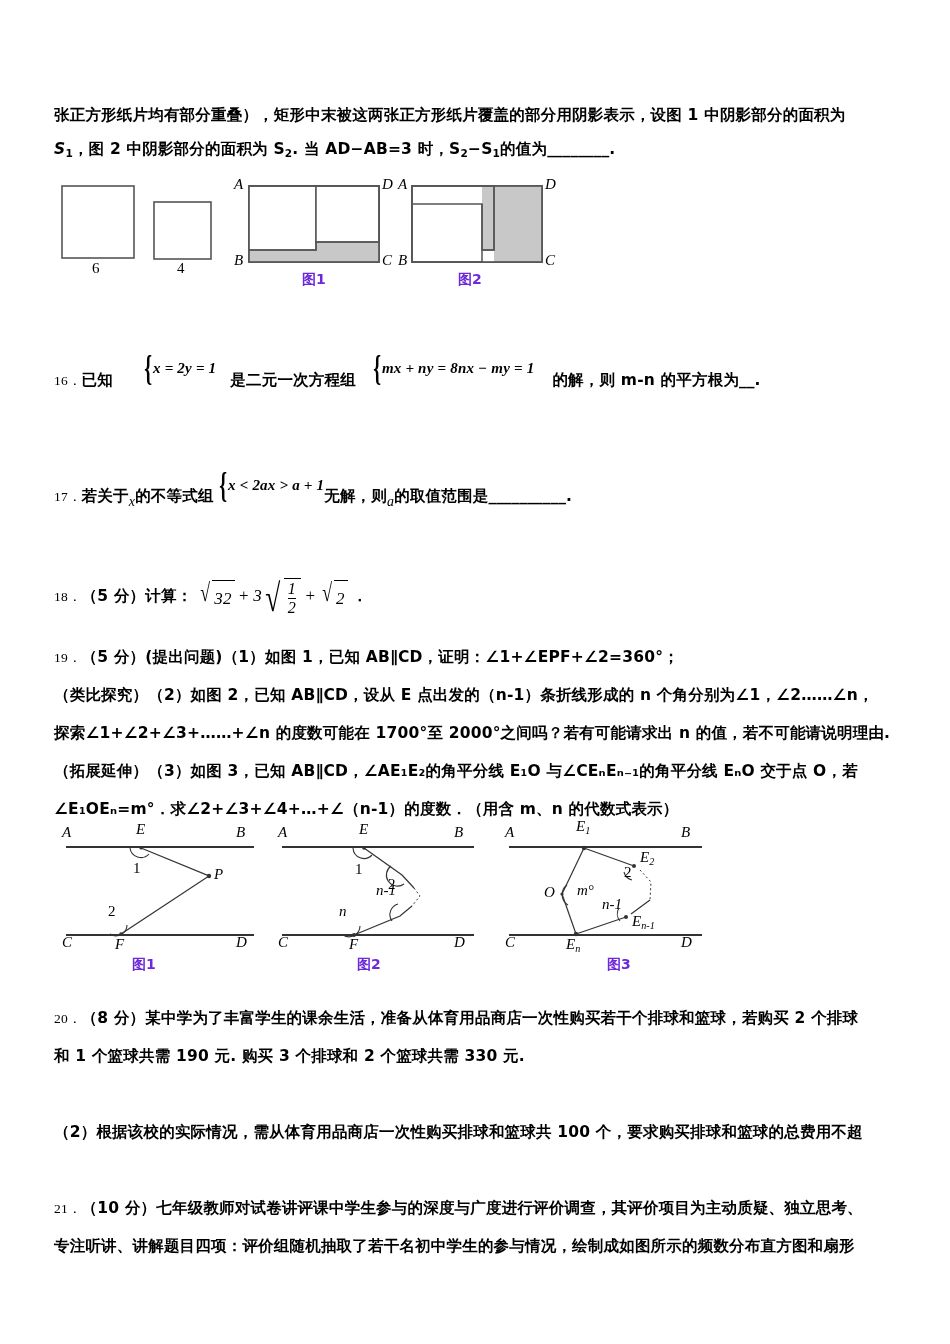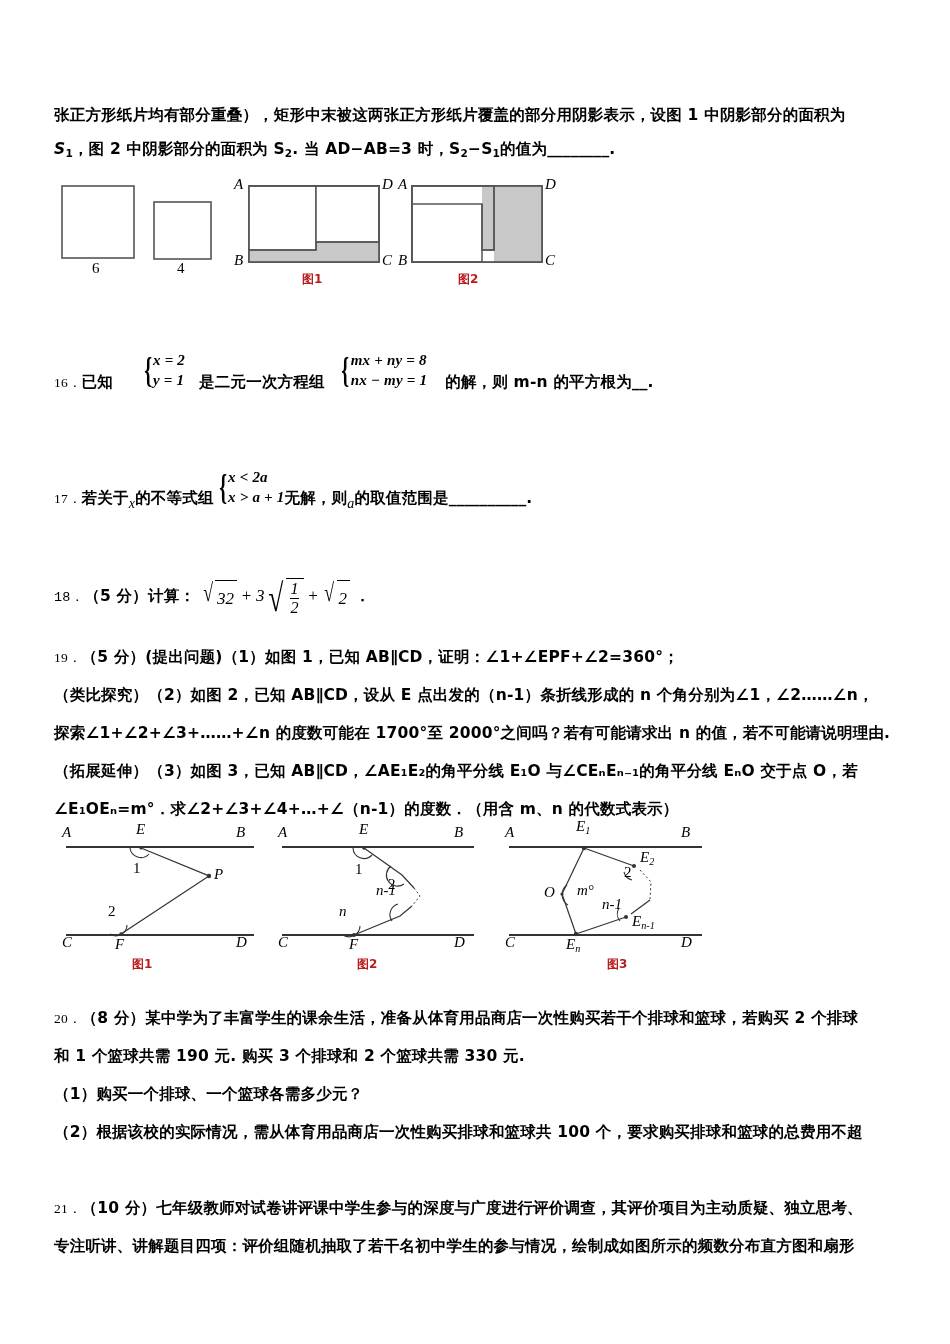--- a/index.html
+++ b/index.html
@@ -44,21 +44,21 @@
   }
   .sys .brace {
     font-size: 36px;
     font-style: normal;
     line-height: 1;
     transform: scaleX(0.55);
     font-family: "Liberation Serif", serif;
   }
   .sys .rows {
     display: inline-flex;
-    flex-direction: column;
+    flex-direction: row;
     line-height: 20px;
     margin-left: -2px;
   }
 
   
   .rad {
     display: inline-flex;
     align-items: stretch;
     vertical-align: middle;
     font-style: italic;
@@ -87,23 +87,23 @@
   }
   .frac .den { border-top: 1.1px solid #000; padding-top: 1px; }
 
   
   .fig {
     position: absolute;
   }
   .figcap {
     position: absolute;
     font-family: "DejaVu Sans", sans-serif;
-    font-size: 12px;
+    font-size: 14px;
     font-weight: bold;
-    color: #b91c1c;
+    color: #6d28d9;
   }
   .lbl {
     position: absolute;
     font-family: "Liberation Serif", serif;
     font-style: italic;
     font-size: 15px;
     color: #000;
   }
   .lbl.n { font-style: normal; }
   svg { display: block; overflow: visible; }
@@ -195,21 +195,21 @@
       <span class="brace">{</span>
       <span class="rows">
         <span>x &lt; 2a</span>
         <span>x &gt; a + 1</span>
       </span>
     </span><span>无解，则</span><span class="it" style="font-family:'Liberation Serif',serif;font-weight:normal;font-size:14px;position:relative;top:5px;">a</span><span>的取值范围是</span><span class="blank">__________.</span>
   </div>
 
 
   <div class="para cjk" style="left:40px; top:578px;">
-    <span class="small" style="font-family:Liberation Mono, monospace;font-weight:normal;">18．</span><span>（5 分）</span><span>计算：</span>
+    <span class="small" style="font-family:Liberation Serif, serif;font-weight:normal;">18．</span><span>（5 分）</span><span>计算：</span>
     <span style="font-family:'Liberation Serif',serif;font-weight:normal;font-size:17px;">
       <span class="rad">
           <span class="tick">√</span>
           <span class="bar">32</span>
         </span>
       <span style="font-style:normal;"> + </span><span class="it">3</span><span class="rad" style="align-items:center;">
           <span class="tick" style="font-size:2.3em;">√</span>
           <span class="bar" style="padding-top:2px;"><span class="frac">
               <span class="num">1</span>
               <span class="den">2</span>
@@ -323,21 +323,20 @@
     <div class="lbl" style="left:451px; top:116px;">C</div>
     <div class="lbl" style="left:512px; top:118px;">E<span class="sub">n</span></div>
     <div class="lbl" style="left:627px; top:116px;">D</div>
     <div class="figcap" style="left:553px; top:138px;">图3</div>
   </div>
 
   <div class="para cjk" style="left:40px; top:1001px;">
     <span class="small" style="font-family:'Liberation Serif',serif;font-weight:normal;">20．</span><span>（8 分）某中学为了丰富学生的课余生活，准备从体育用品商店一次性购买若干个排球和篮球，若购买 2 个排球</span>
   </div>
   <div class="para cjk" style="left:40px; top:1039px;">和 1 个篮球共需 190 元. 购买 3 个排球和 2 个篮球共需 330 元.</div>
-  <div class="para cjk" style="left:40px; top:1077px;">（1）购买一个排球、一个篮球各需多少元？</div>
   <div class="para cjk" style="left:40px; top:1115px;">（2）根据该校的实际情况，需从体育用品商店一次性购买排球和篮球共 100 个，要求购买排球和篮球的总费用不超</div>
 
   <div class="para cjk" style="left:40px; top:1191px;">
     <span class="small" style="font-family:'Liberation Serif',serif;font-weight:normal;">21．</span><span>（10 分）七年级教师对试卷讲评课中学生参与的深度与广度进行评价调查，其评价项目为主动质疑、独立思考、</span>
   </div>
   <div class="para cjk" style="left:40px; top:1229px;">专注听讲、讲解题目四项：评价组随机抽取了若干名初中学生的参与情况，绘制成如图所示的频数分布直方图和扇形</div>
 
 </div>
 
 </body></html>

